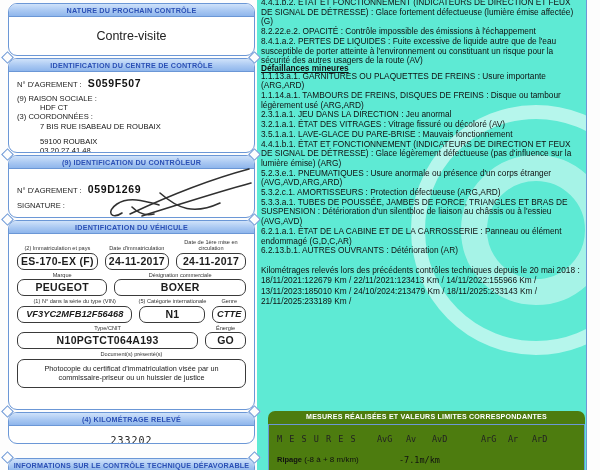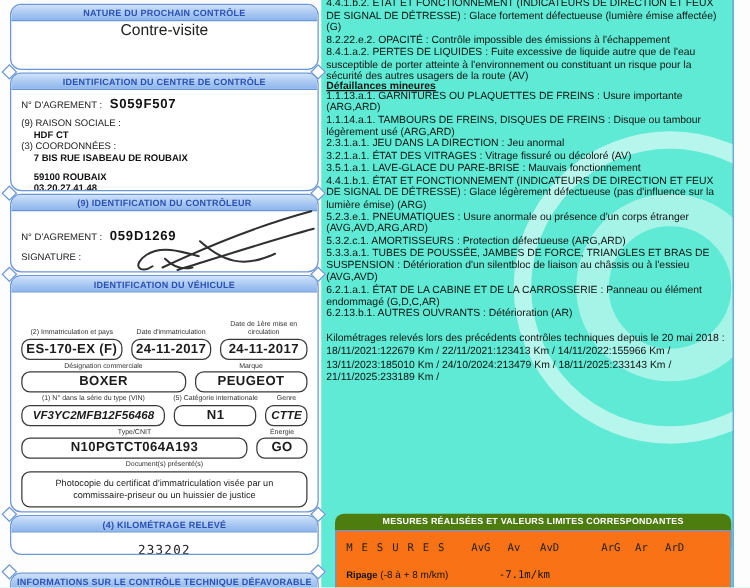--- a/index.html
+++ b/index.html
@@ -14,36 +14,36 @@
     font-size:7.2px; color:#2b50b5; letter-spacing:.2px;
     background:linear-gradient(180deg,#cfe2fa 0%,#a9c8f2 55%,#8fb6ec 100%);
     border-bottom:1.2px solid #6b97d6; }
   .p-nature  { top:3px;   height:53px; }
   .p-centre  { top:58px;  height:95px; }
   .p-ctrl    { top:155px; height:63px; }
   .p-veh     { top:220px; height:190px; }
   .p-km      { top:412px; height:32px; }
   .p-info    { top:458px; height:20px; }
 
-  .nature-value { text-align:center; font-size:12.5px; color:#222; }
+  .nature-value { text-align:center; margin-top:12px; font-size:12.5px; color:#222; }
 
   .centre-body { padding:5px 8px 0 8px; font-size:7.6px; line-height:1.22; }
   .lbl { color:#222; }
   .agrement-line { margin-bottom:4px; }
   .agrement-val { font-weight:bold; font-size:10.5px; letter-spacing:.6px; margin-left:4px; }
-  .indent { margin-left:10px;font-weight:bold; }
+  .indent { margin-left:23px; }
   .gap-top { margin-top:6px; }
 
   .ctrl-body { padding:8px 8px 0 8px; font-size:7.6px; position:relative; height:46px; }
   .ctrl-agr { position:absolute; left:8px; top:14px; }
   .ctrl-sig { position:absolute; left:8px; top:32px; }
   .signature-svg { position:absolute; right:2px; bottom:-4px; }
 
   
-  .veh-body { padding:21px 8px 0 8px; }
+  .veh-body { padding:3px 8px 0 8px; }
   .v-row { display:flex; gap:7px; margin-top:2px; align-items:flex-end; }
   .v-field { display:flex; flex-direction:column; align-items:center; }
   .v-lbl { font-size:5.6px; color:#333; text-align:center; line-height:1.15; margin-bottom:1px; white-space:nowrap; }
   .v-lbl.wrap { white-space:normal; width:70px; }
   .v-box { border:1.3px solid #3a3a3a; border-radius:7px; height:17px; line-height:15px;
     width:100%; text-align:center; font-weight:600; font-size:10.5px; letter-spacing:.3px;
     background:#fff; color:#1c1c1c; }
   .w-immat{width:88px}.w-date{width:70px}.w-marque{width:92px}.w-desig{width:134px}
   .w-vin{width:124px}.w-cat{width:66px}.w-genre{width:36px}.w-type{width:182px}.w-ener{width:41px}
   .v-box.small { font-size:9.3px; letter-spacing:0;font-style:italic; }
@@ -64,21 +64,21 @@
 
   .watermark { position:absolute; z-index:1; width:250px; height:250px; border-radius:50%;
     border:14px solid rgba(255,255,255,.55); right:-75px; top:105px; }
   .watermark2 { position:absolute; z-index:1; width:150px; height:150px; border-radius:50%;
     border:26px solid rgba(255,255,255,.45); right:-25px; top:155px; }
 
   .mesures-bar { position:absolute; z-index:3; left:268px; top:411px; width:317px; height:27px;
     background:#4d7c0f; color:#fff; border-radius:7px 7px 0 0; text-align:center;
     font-size:7.1px; font-weight:bold; line-height:13px; letter-spacing:.2px; }
   .mesures-panel { position:absolute; z-index:3; left:268px; top:424px; width:317px; height:46px;
-    background:#f97316; border:1.5px solid #6b97d6; border-bottom:none; border-radius:0; }
+    background:#4d7c0f; border:1.5px solid #6b97d6; border-bottom:none; border-radius:0; }
   .mes-row { position:relative; height:14px; font-family:"DejaVu Sans Mono", monospace;
     font-size:8.5px; color:#222; }
   .mes-title { position:absolute; left:8px; top:9px; letter-spacing:1px; }
   .mes-cols span { position:absolute; top:9px; }
   .mes-cols span:nth-child(1){left:108px}
   .mes-cols span:nth-child(2){left:137px}
   .mes-cols span:nth-child(3){left:163px}
   .mes-cols span:nth-child(4){left:212px}
   .mes-cols span:nth-child(5){left:239px}
   .mes-cols span:nth-child(6){left:263px}
@@ -193,27 +193,27 @@
         <div class="v-field w-date">
           <div class="v-lbl">Date d'immatriculation</div>
           <div class="v-box">24-11-2017</div>
         </div>
         <div class="v-field w-date">
           <div class="v-lbl wrap">Date de 1ère mise en circulation</div>
           <div class="v-box">24-11-2017</div>
         </div>
       </div>
       <div class="v-row">
+        <div class="v-field w-marque">
+          <div class="v-lbl">Marque</div>
+          <div class="v-box">PEUGEOT</div>
+        </div>
         <div class="v-field w-desig">
           <div class="v-lbl">Désignation commerciale</div>
           <div class="v-box">BOXER</div>
-        </div>
-        <div class="v-field w-marque">
-          <div class="v-lbl">Marque</div>
-          <div class="v-box">PEUGEOT</div>
         </div>
       </div>
       <div class="v-row">
         <div class="v-field w-vin">
           <div class="v-lbl">(1) N° dans la série du type (VIN)</div>
           <div class="v-box small">VF3YC2MFB12F56468</div>
         </div>
         <div class="v-field w-cat">
           <div class="v-lbl">(5) Catégorie internationale</div>
           <div class="v-box">N1</div>

